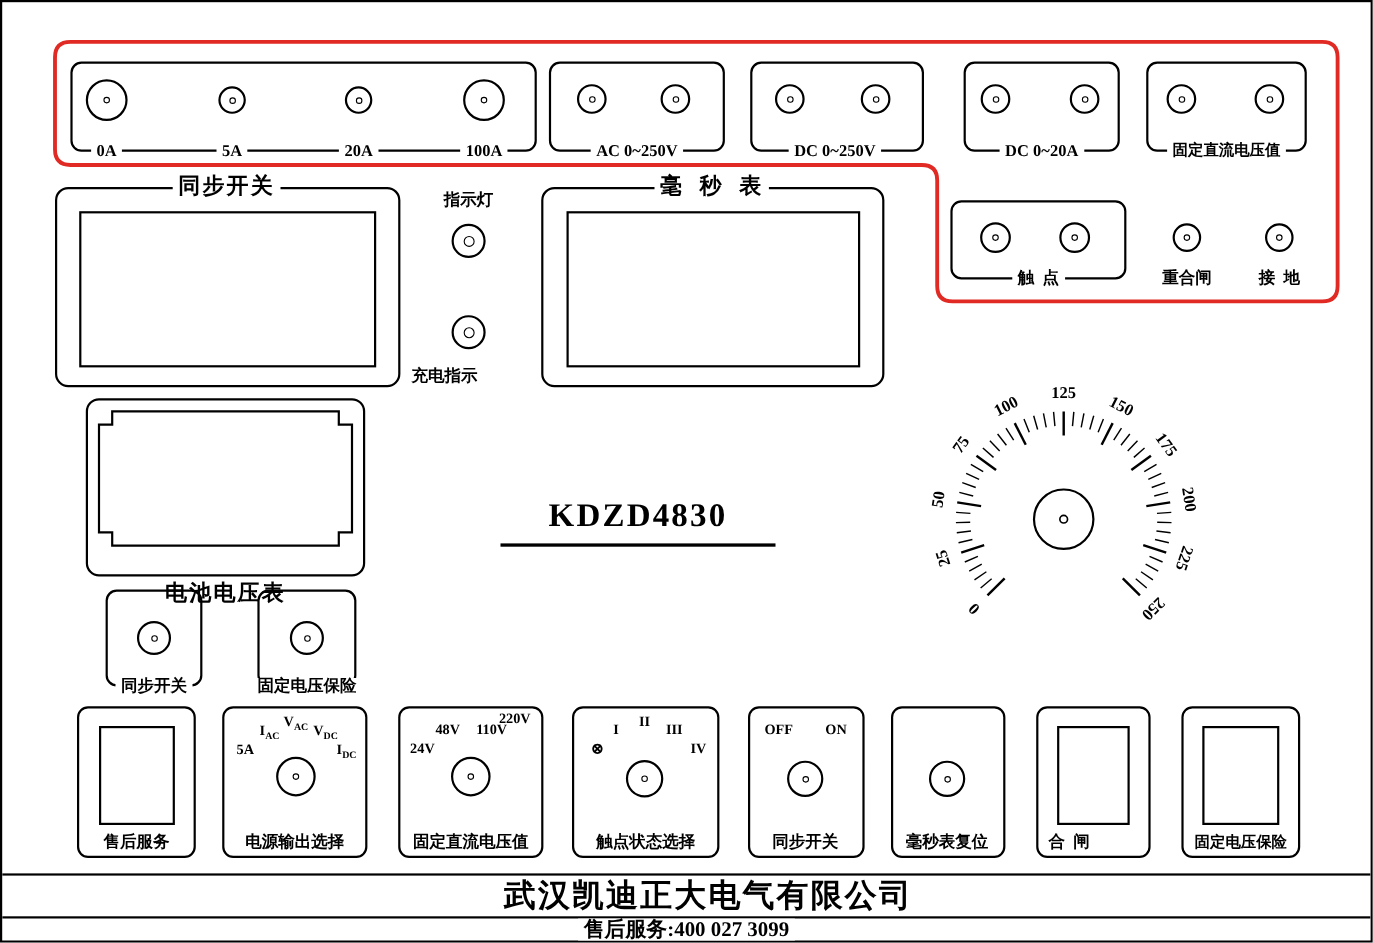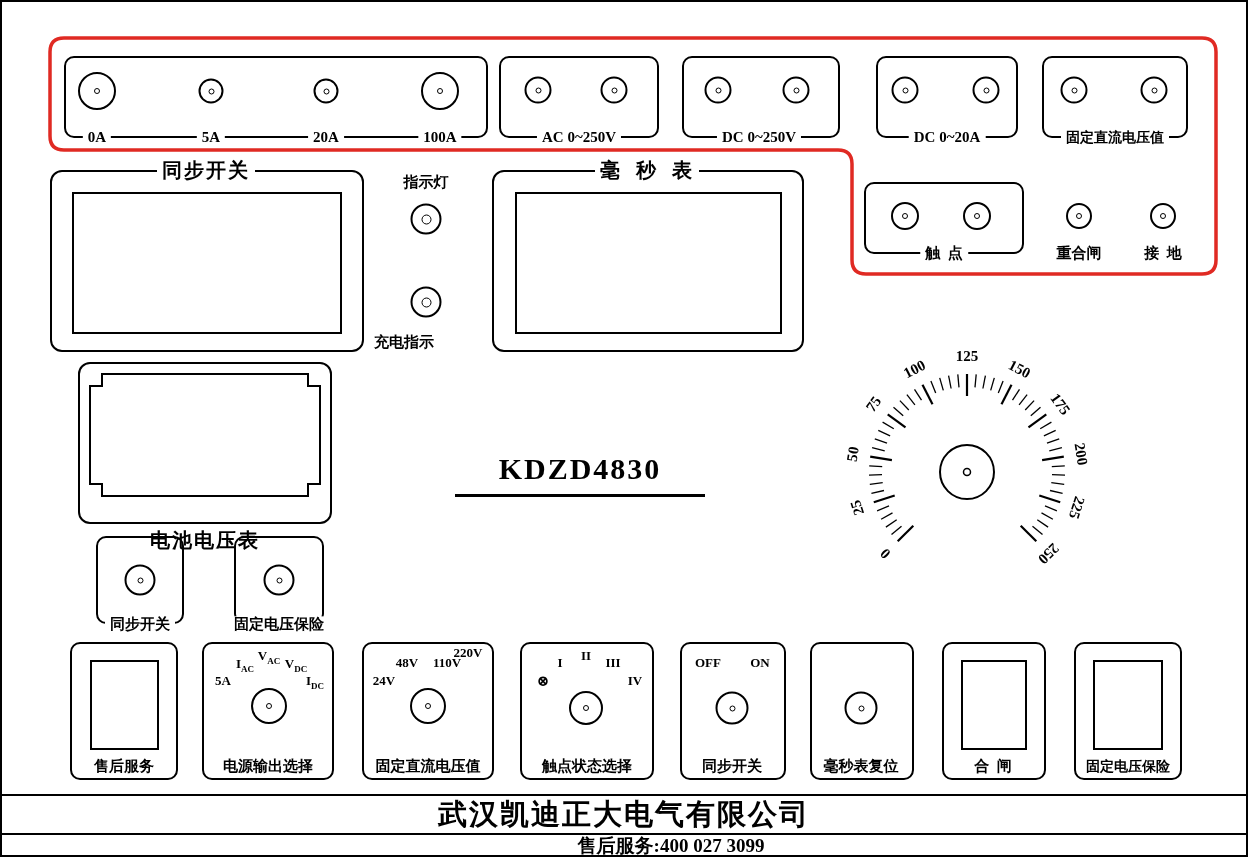--- a/index.html
+++ b/index.html
@@ -14,22 +14,22 @@
   .dot  { width:6px; height:6px; border:1.5px solid #000; border-radius:50%; background:#fff; }
   .dot-lg { width:10px; height:10px; border:1.5px solid #000; border-radius:50%; background:#fff; }
   .pos  { position:absolute; transform:translate(-50%,-50%); font-size:13px; white-space:pre; }
   .pos sub { font-size:9px; }
   svg.overlay { position:absolute; pointer-events:none; }
   .dial-num { font-size:15px; font-weight:bold; font-family:"Liberation Serif","DejaVu Serif",serif; }
   .hline { position:absolute; background:#000; height:2px; }
   .titleblock { position:absolute; text-align:center; border-bottom:3px solid #000; }
   .t-model { font-size:30px; letter-spacing:2px; padding-bottom:8px; }
   .t-name  { font-size:27px; letter-spacing:5px; padding-bottom:5px; }
-  .company { font-size:29px; letter-spacing:2px; }
-  .service { font-size:19px;margin-left:47px; }
+  .company { font-size:29px; letter-spacing:2px;margin-left:20px; }
+  .service { font-size:19px; }
 </style>
 </head>
 <body>
 
 <div class="panel">
 
   <svg class="overlay" style="left:0;top:0" width="1244" height="853">
     <path d="M 62 36 H 1200 Q 1214 36 1214 50 V 258 Q 1214 272 1200 272 H 864 Q 850 272 850 258 V 162 Q 850 148 836 148 H 62 Q 48 148 48 134 V 50 Q 48 36 62 36 Z" fill="none" stroke="#e02a23" stroke-width="3.5"></path>
     <path d="M 100 372 H 306 V 384 H 318 V 482 H 306 V 494 H 100 V 482 H 88 V 384 H 100 Z" fill="#fff" stroke="#000" stroke-width="2"></path>
   </svg>
@@ -258,21 +258,21 @@
   <div class="lbl fs15" style="left:730px;top:765px">同步开关</div>
 
   <div class="box" style="left:808px;top:640px;width:104px;height:138px"></div>
   <div class="knob" style="left:859px;top:706px;width:33px;height:33px">
       <div class="dot"></div>
     </div>
   <div class="lbl fs15" style="left:859px;top:765px">毫秒表复位</div>
 
   <div class="box" style="left:940px;top:640px;width:104px;height:138px"></div>
   <div class="rect" style="left:959px;top:658px;width:66px;height:90px"></div>
-  <div class="lbl fs15" style="left:991px;top:765px">合  闸</div>
+  <div class="lbl fs15" style="left:970px;top:765px">合  闸</div>
 
   <div class="box" style="left:1072px;top:640px;width:108px;height:138px"></div>
   <div class="rect" style="left:1091px;top:658px;width:70px;height:90px"></div>
   <div class="lbl fs14" style="left:1126px;top:765px">固定电压保险</div>
 
   <div class="hline" style="left:0;top:792px;width:1244px"></div>
   <div class="lbl company" style="left:622px;top:813px">武汉凯迪正大电气有限公司</div>
   <div class="hline" style="left:0;top:831px;width:1244px"></div>
   <div class="lbl service" style="left:622px;top:844px">售后服务:400 027 3099</div>
 

